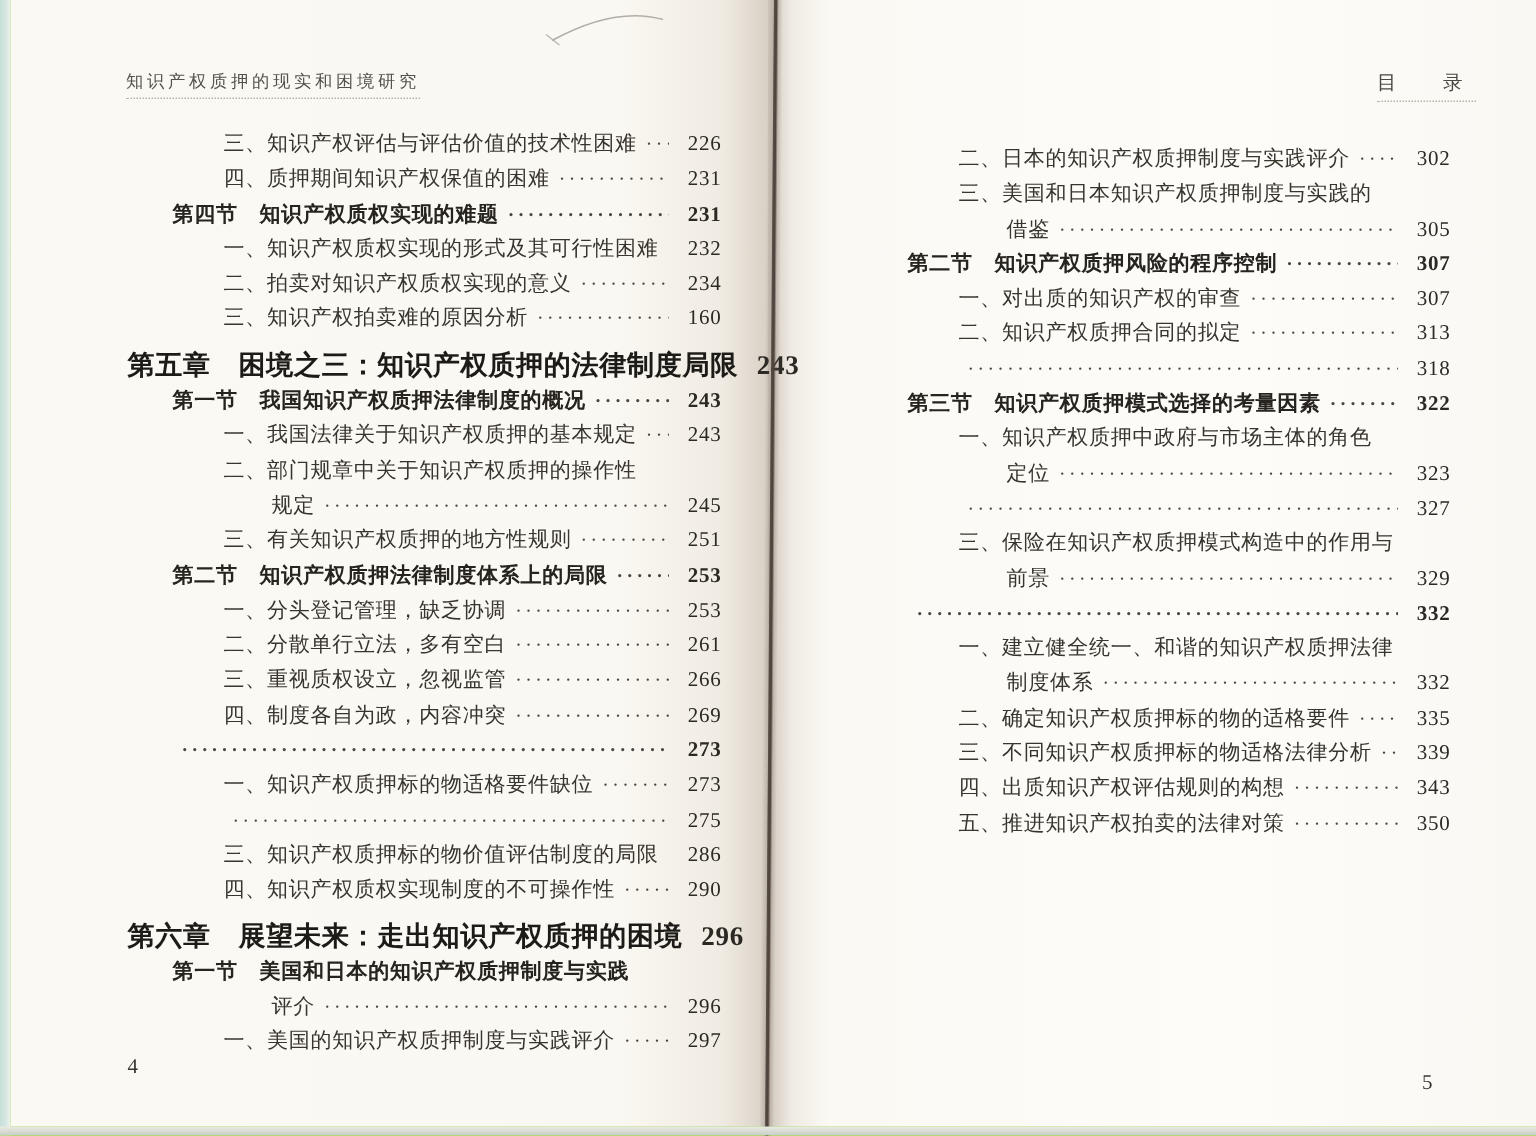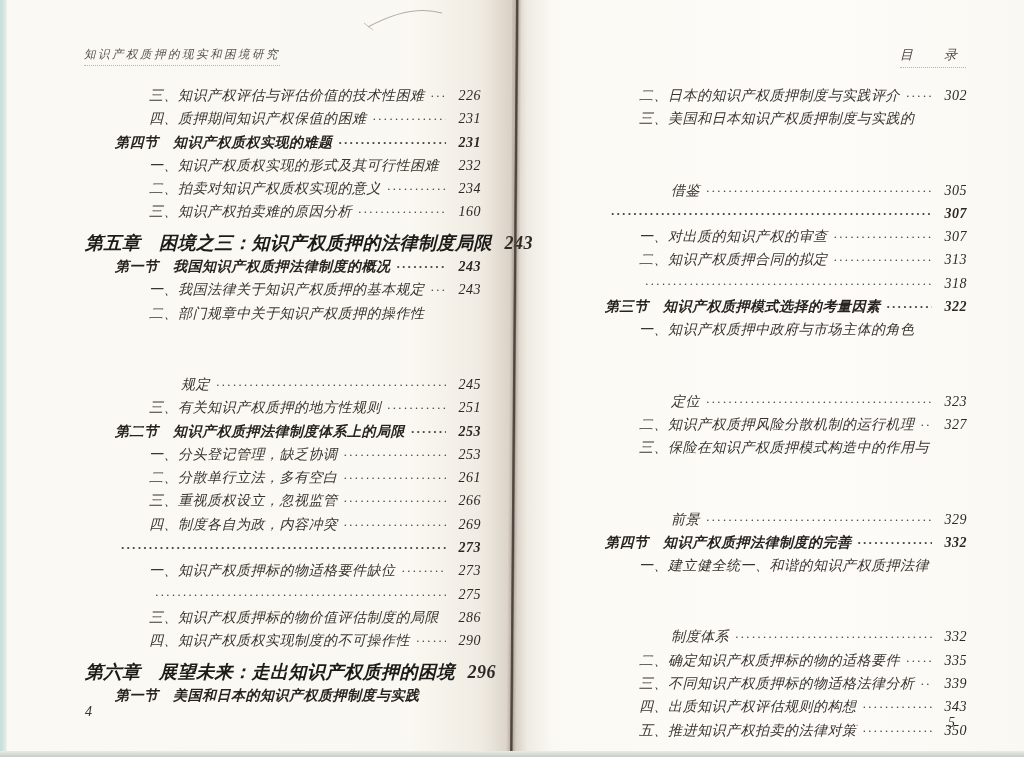--- a/index.html
+++ b/index.html
@@ -1,21 +1,21 @@
 <!DOCTYPE html>
 <html><head>
 <meta charset="utf-8">
 <style>
   html,body { margin:0; padding:0; }
   body {
     width:1024px; height:757px; overflow:hidden;
     background:#f2f1ea;
     font-family:"Liberation Serif","DejaVu Serif",serif;
   }
-  .scan { position:relative; width:1024px; height:757px; background:#84cc16;font-style:italic; }
+  .scan { position:relative; width:1024px; height:757px; background:#84cc16; }
 
   
   .edge-left {
     position:absolute; left:0; top:0; width:7px; height:100%;
     background:linear-gradient(90deg,#c6ded8 0%,#d5e6e1 55%,#eef2ec 100%);
   }
   .edge-bottom {
     position:absolute; left:0; bottom:0; width:100%; height:6px;
     background:linear-gradient(180deg,#e9ece4 0%,#c8cec5 100%);
   }
@@ -50,29 +50,29 @@
   .crease { position:absolute; left:330px; top:0; width:210px; height:56px; }
 
   
   .running-header {
     position:absolute; left:84px; top:47px;
     font-size:11.5px; letter-spacing:2.5px; color:#55524c;
     border-bottom:1px dotted #b7b3ab; padding-bottom:3px;
     white-space:nowrap;
   }
   .running-header-right {
-    position:absolute; right:58px; top:46px;
+    position:absolute; right:40px; top:46px;
     font-size:13px; letter-spacing:9px; color:#4a4742;
     border-bottom:1px dotted #b7b3ab; padding-bottom:3px;
     white-space:nowrap;
   }
 
   
   .toc-left  { position:absolute; left:85px;  top:84px; width:396px; }
-  .toc-right { position:absolute; left:575px; top:84px; width:392px; }
+  .toc-right { position:absolute; left:575px; top:94px; width:392px; }
 
   .row {
     display:flex; align-items:baseline;
     height:23.3px; line-height:23.3px;
     font-size:14px; color:#38342e; white-space:nowrap;
   }
   .row .text { white-space:nowrap; letter-spacing:0.5px; }
   .row .leader {
     flex:1 1 auto; overflow:hidden; white-space:nowrap;
     margin:0 3px 0 6px; color:#494540;
@@ -83,21 +83,21 @@
   }
   .row .pg {
     flex:0 0 auto; min-width:32px; text-align:right;
     font-family:"Liberation Serif","DejaVu Serif",serif;
     color:#2c2925; letter-spacing:0.5px;
   }
 
   .lv-chapter { font-weight:700; color:#1d1b18; font-size:18px; margin-top:8px; }
   .lv-section { padding-left:30px; font-weight:600; color:#272420; }
   .lv-item    { padding-left:64px; font-weight:400; }
-  .lv-cont    { padding-left:96px; font-weight:400;margin-top:48px; }
+  .lv-cont    { padding-left:96px; font-weight:400; }
   .nopage .leader, .nopage .pg { visibility:hidden; }
 
   
   .folio { position:absolute; font-size:14px; color:#3a3733; }
   .folio-left  { left:85px; top:704px; }
   .folio-right { left:948px; top:715px; }
 </style>
 </head>
 <body>
 
@@ -256,20 +256,21 @@
     <span class="text">三、美国和日本知识产权质押制度与实践的</span>
     <span class="leader"></span>
     <span class="pg"></span>
   </div>
       <div class="row lv-cont">
     <span class="text">借鉴</span>
     <span class="leader"></span>
     <span class="pg">305</span>
   </div>
       <div class="row lv-section">
+    <span class="text">第二节　知识产权质押风险的程序控制</span>
     <span class="leader"></span>
     <span class="pg">307</span>
   </div>
       <div class="row lv-item">
     <span class="text">一、对出质的知识产权的审查</span>
     <span class="leader"></span>
     <span class="pg">307</span>
   </div>
       <div class="row lv-item">
     <span class="text">二、知识产权质押合同的拟定</span>
@@ -289,36 +290,34 @@
     <span class="text">一、知识产权质押中政府与市场主体的角色</span>
     <span class="leader"></span>
     <span class="pg"></span>
   </div>
       <div class="row lv-cont">
     <span class="text">定位</span>
     <span class="leader"></span>
     <span class="pg">323</span>
   </div>
       <div class="row lv-item">
-    <span class="text">二、知识产权质押风险分散机制的运行机理</span>
     <span class="leader"></span>
     <span class="pg">327</span>
   </div>
       <div class="row lv-item nopage">
     <span class="text">三、保险在知识产权质押模式构造中的作用与</span>
     <span class="leader"></span>
     <span class="pg"></span>
   </div>
       <div class="row lv-cont">
     <span class="text">前景</span>
     <span class="leader"></span>
     <span class="pg">329</span>
   </div>
       <div class="row lv-section">
-    <span class="text">第四节　知识产权质押法律制度的完善</span>
     <span class="leader"></span>
     <span class="pg">332</span>
   </div>
       <div class="row lv-item nopage">
     <span class="text">一、建立健全统一、和谐的知识产权质押法律</span>
     <span class="leader"></span>
     <span class="pg"></span>
   </div>
       <div class="row lv-cont">
     <span class="text">制度体系</span>

